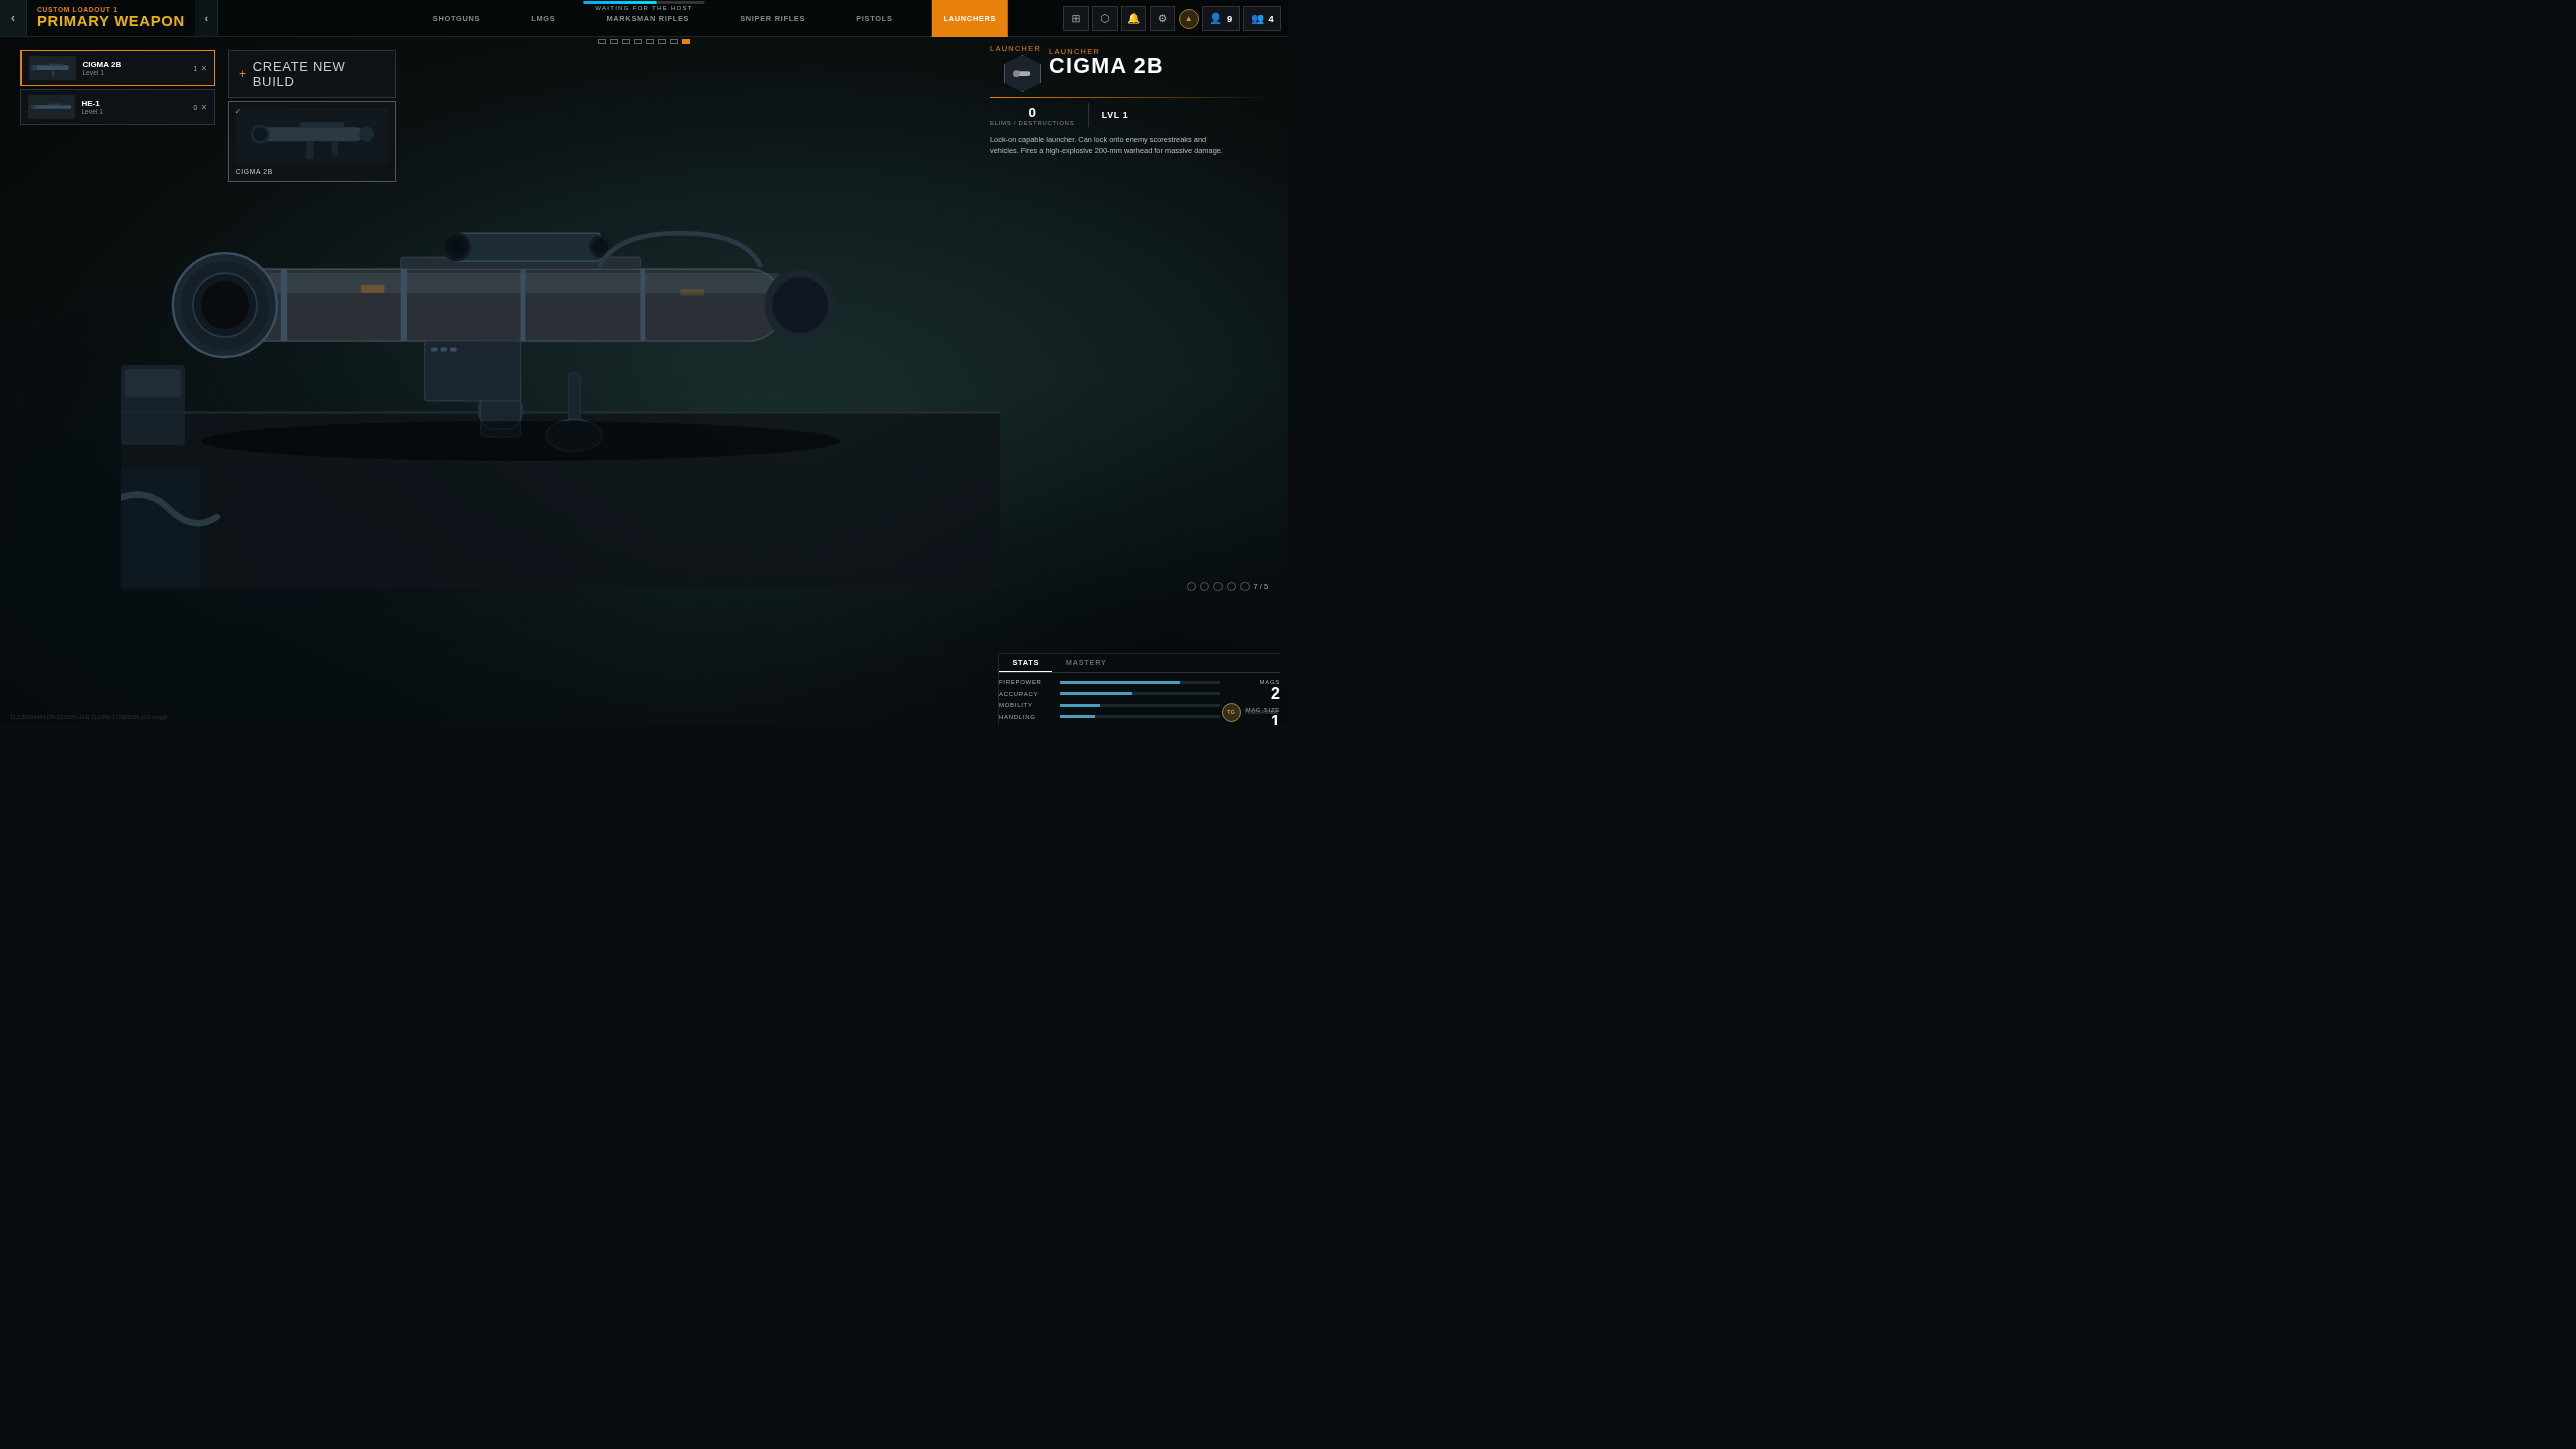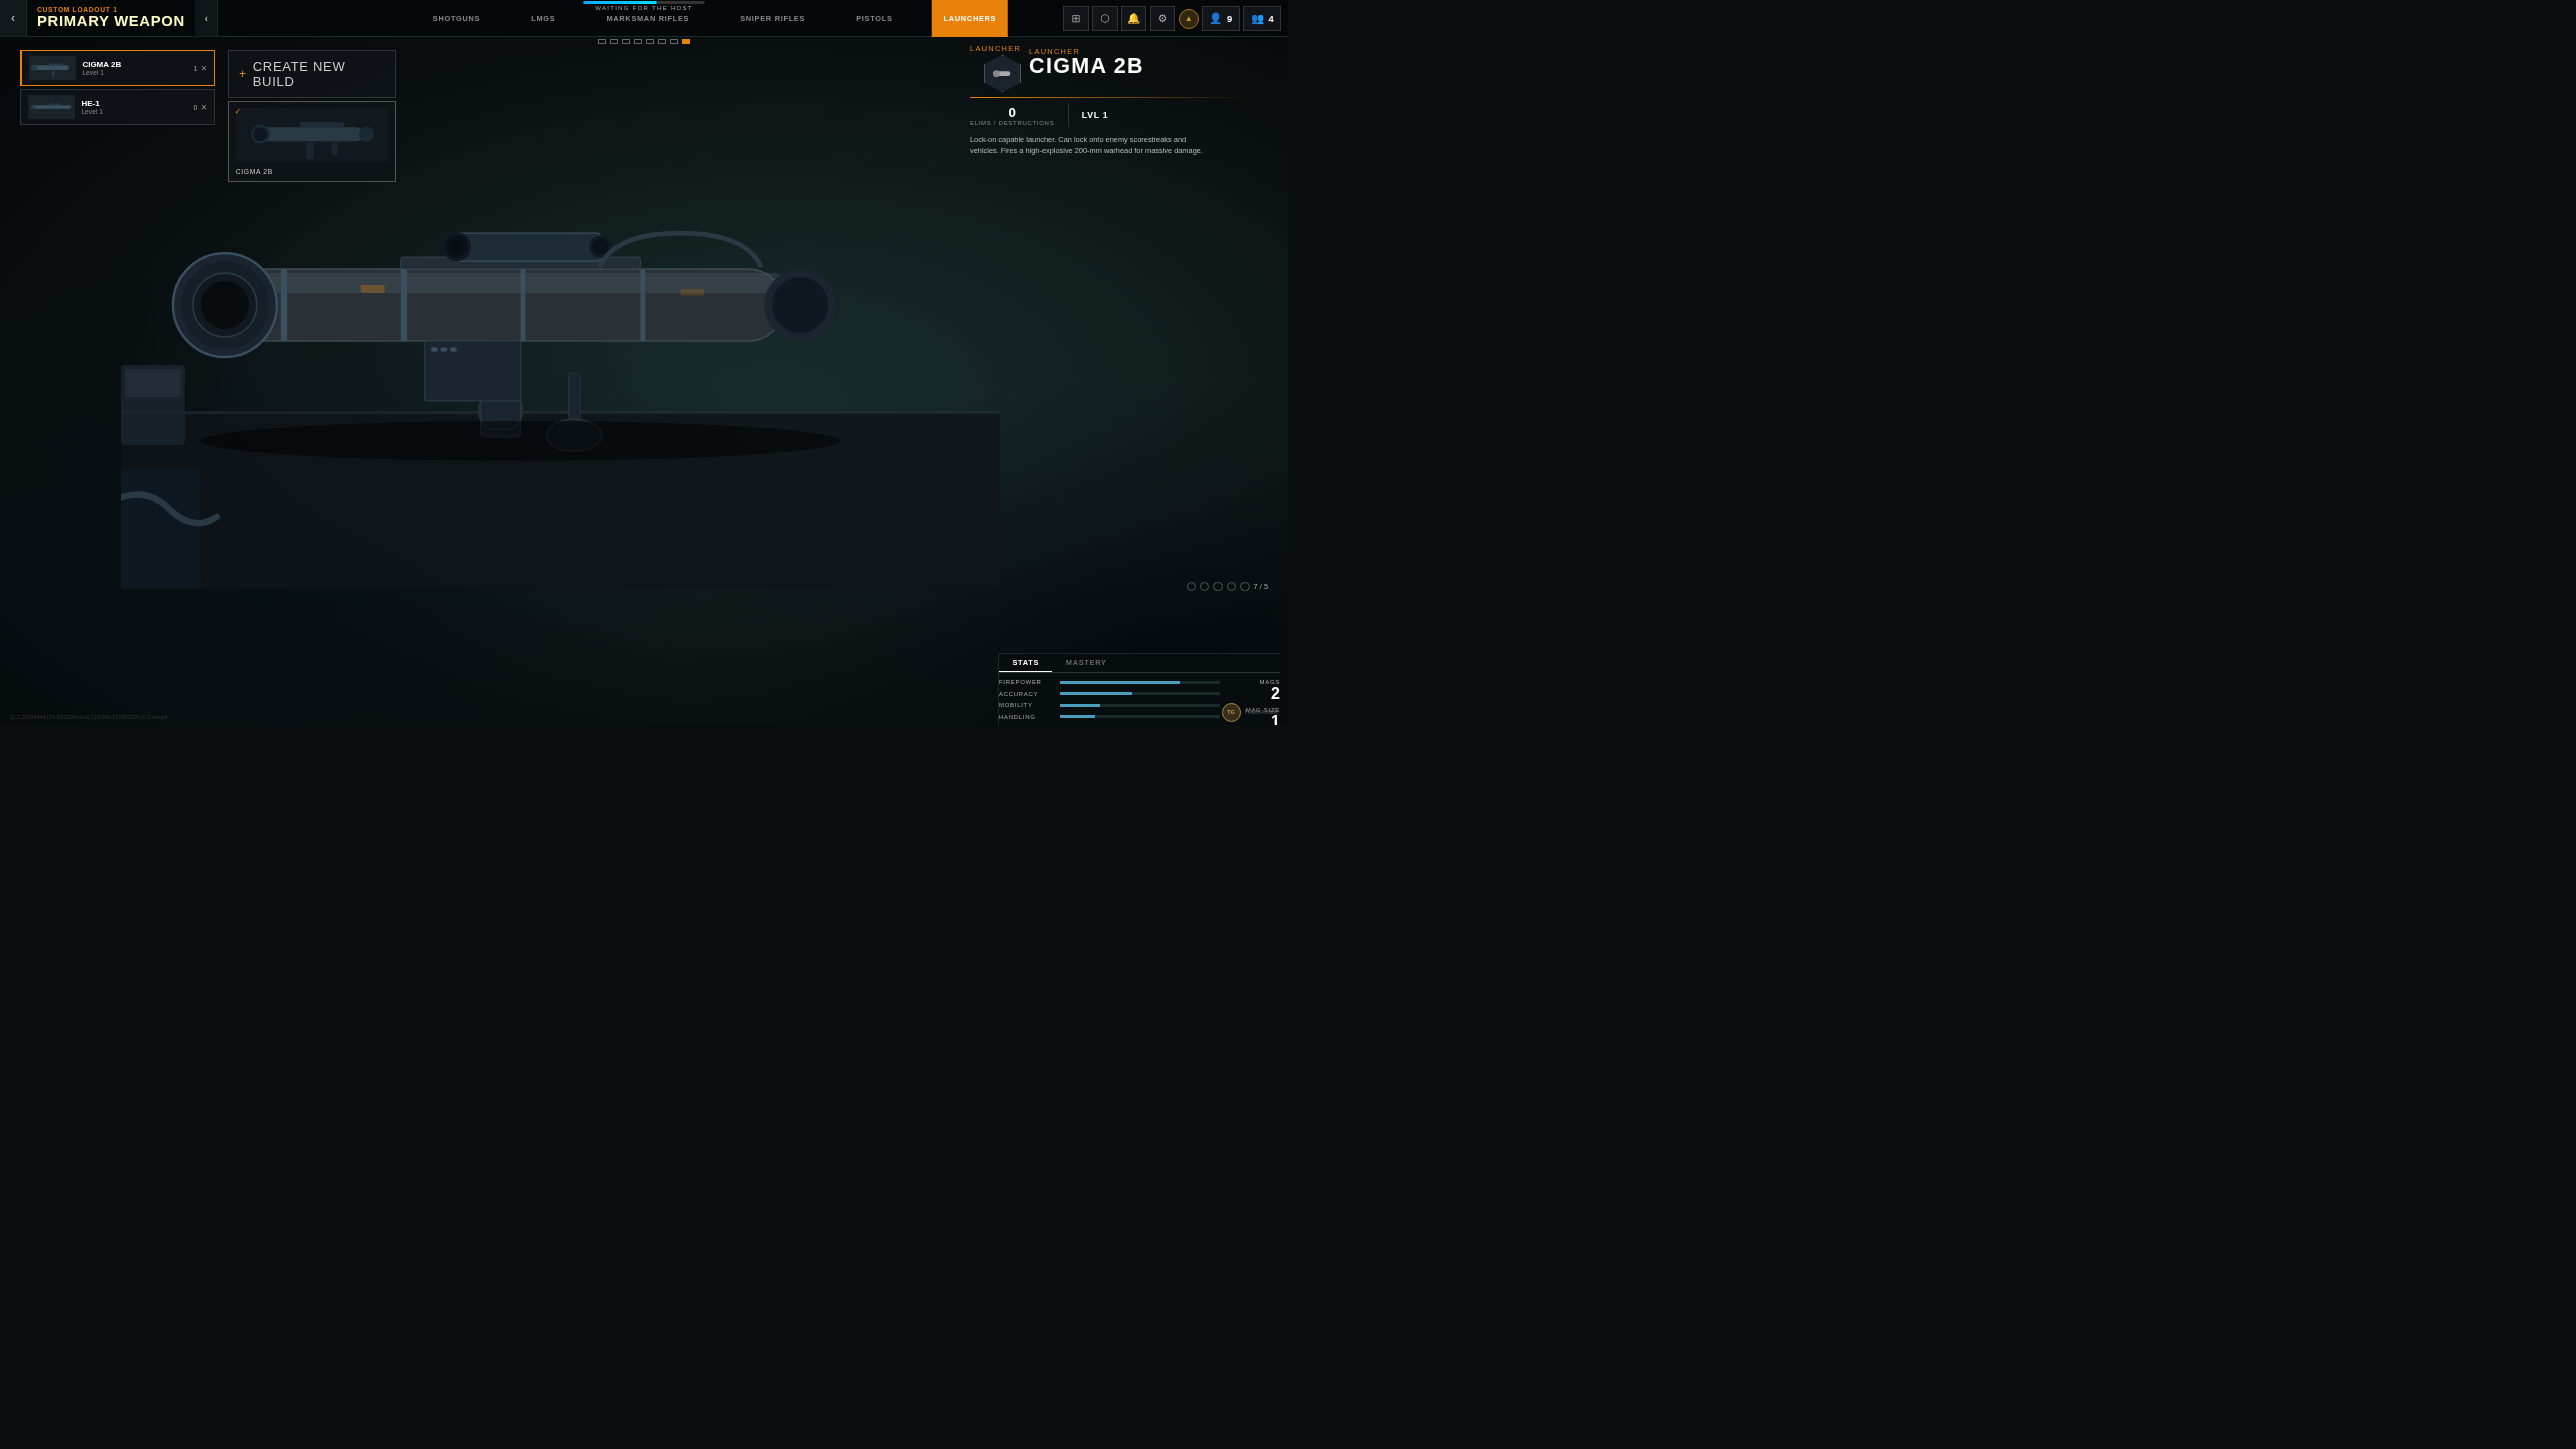--- a/index.html
+++ b/index.html
@@ -56,21 +56,21 @@
       font-size: 6.7px;
       color: #e8820a;
       text-transform: uppercase;
       font-weight: bold;
       letter-spacing: 0.7px;
     }
 
     .nav-title {
       font-size: 14.8px;
       font-weight: 900;
-      color: #fef9c3;
+      color: #eab308;
       text-transform: uppercase;
       letter-spacing: 0.7px;
       line-height: 1.1;
     }
 
     .nav-next-btn {
       width: 23.5px;
       height: 37px;
       display: flex;
       align-items: center;
@@ -318,21 +318,21 @@
       font-size: 6.7px;
       color: #ccc;
       text-transform: uppercase;
       letter-spacing: 0.7px;
     }
 
     
     .right-panel {
       position: absolute;
       top: 44px;
-      right: 36px;
+      right: 16px;
       width: 282px;
       z-index: 50;
     }
 
     .weapon-category-label {
       font-size: 7.4px;
       color: #e8820a;
       text-transform: uppercase;
       letter-spacing: 1.3px;
       margin-bottom: 1.3px;

